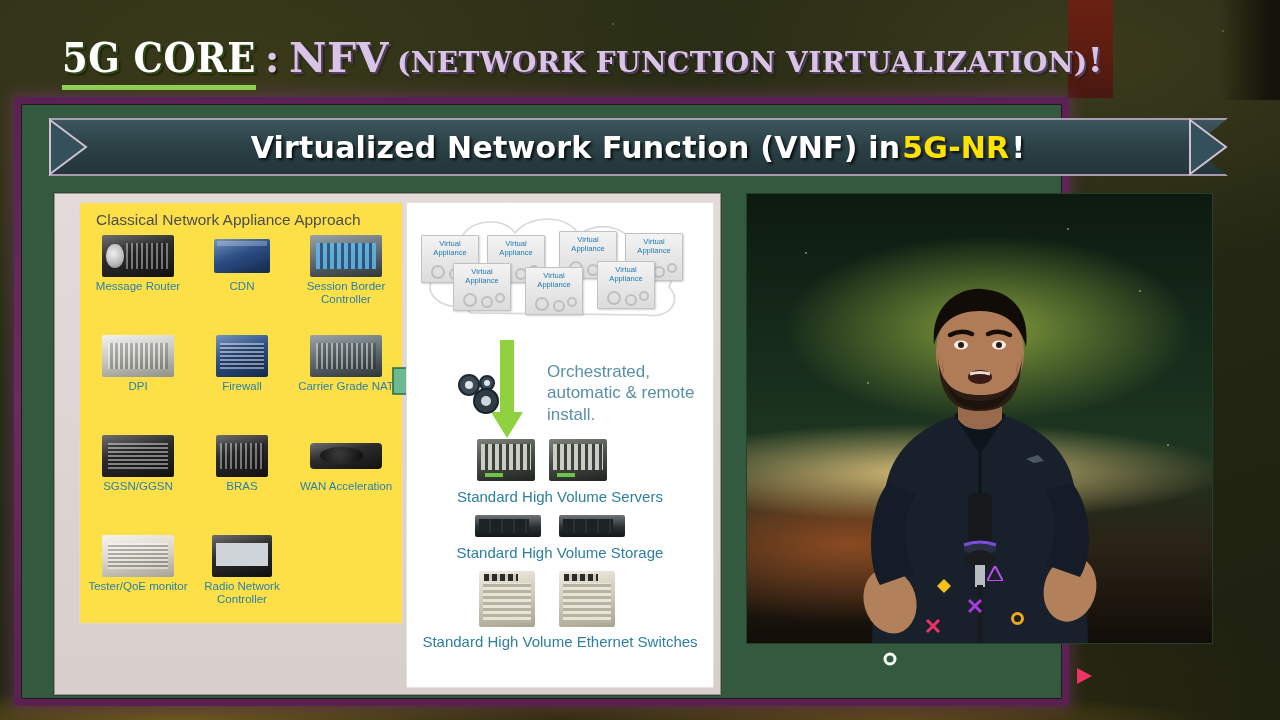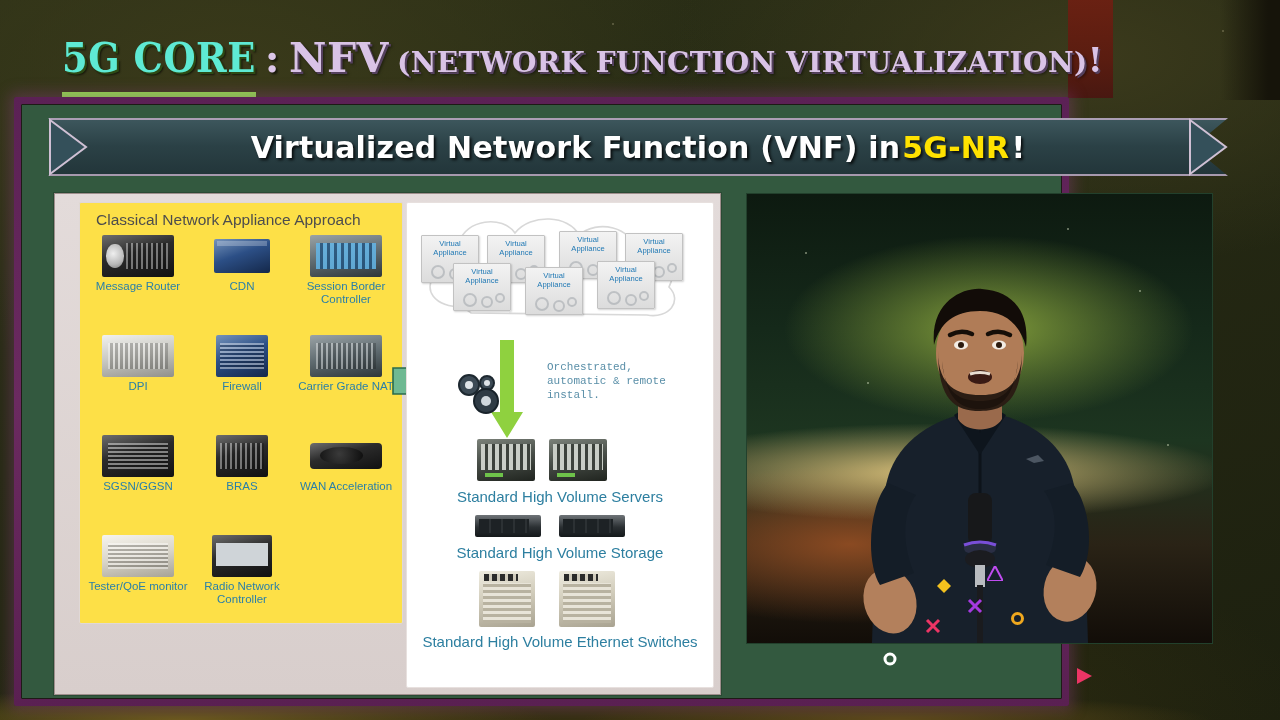--- a/index.html
+++ b/index.html
@@ -41,24 +41,24 @@
   }
   .title-text{
     margin-left:62px;
     font-family:"DejaVu Serif", serif;
     font-weight:700;
     white-space:nowrap;
     letter-spacing:.5px;
     line-height:1;
   }
   .t-5g{
-    font-size:41px;color:#5eead4;
+    font-size:41px;color:#ffffff;
     text-shadow:2px 2px 0 #2d4a14, 3px 3px 2px rgba(0,0,0,.6);
     border-bottom:5px solid #8ede4a;
-    padding-bottom:10px;
+    padding-bottom:3px;
     font-stretch:condensed;
   }
   .t-colon{font-size:40px;color:#dcc6e8;padding:0 9px;text-shadow:2px 2px 2px rgba(0,0,0,.55);}
   .t-nfv{
     font-size:41px;color:#d9c3e6;
     text-shadow:2px 2px 0 #54405e, 3px 3px 3px rgba(0,0,0,.5);
   }
   .t-paren{
     font-size:28px;color:#d9c3e6;margin-left:8px;
     text-shadow:2px 2px 0 #54405e, 3px 3px 3px rgba(0,0,0,.5);
@@ -185,22 +185,22 @@
   .va span{
     font-size:7.6px;font-weight:400;color:#1f78b4;line-height:1.15;text-align:center;
     font-family:"Liberation Sans",sans-serif;
   }
   .va .gears{
     position:absolute;left:3px;bottom:2px;width:52px;height:18px;
     opacity:.5;
   }
   .orch-text{
     position:absolute;left:140px;top:158px;width:150px;
-    font-size:11px;color:#5a8fa8;line-height:1.25;
-    font-family:Liberation Mono, monospace;
+    font-size:17px;color:#5a8fa8;line-height:1.25;
+    font-family:Liberation Sans, sans-serif;
   }
   .dl-arrow{position:absolute;left:82px;top:137px;width:36px;height:100px;}
   .gears-img{position:absolute;left:46px;top:168px;width:56px;height:44px;}
   .srv-row{position:absolute;display:flex;gap:14px;}
   .srv{
     width:58px;height:42px;border-radius:2px;
     background:linear-gradient(170deg,#7b8179 0%,#4a504a 45%,#20241f 100%);
     position:relative;overflow:hidden;
   }
   .srv::after{

